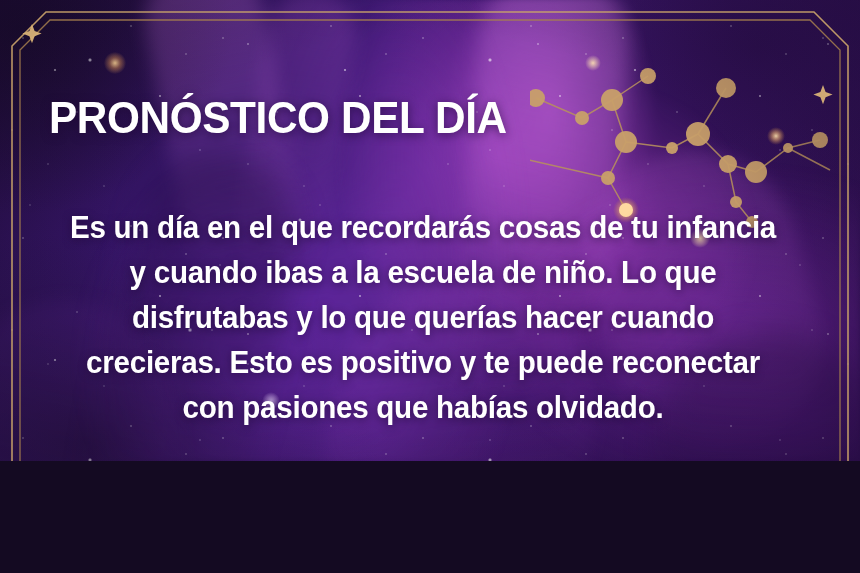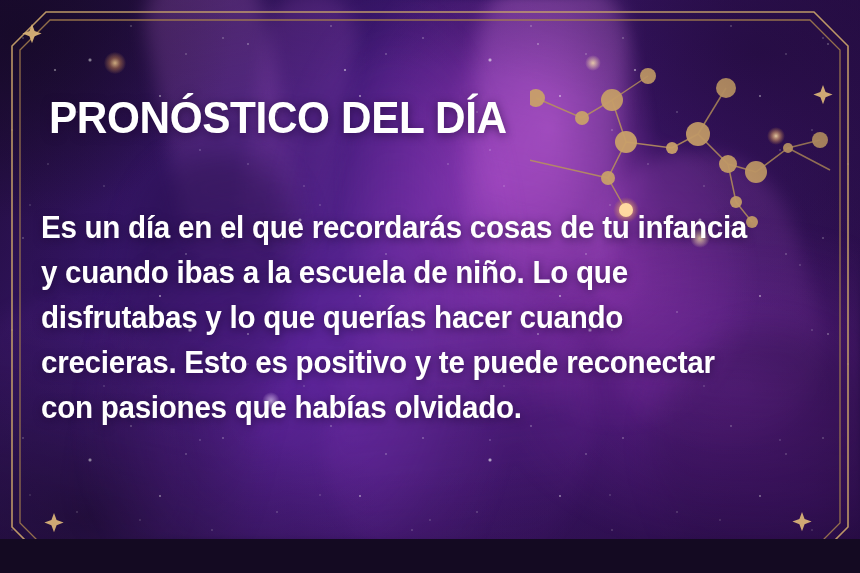--- a/index.html
+++ b/index.html
@@ -1,20 +1,20 @@
 <!DOCTYPE html>
 <html><head>
 <meta charset="utf-8">
 <style>
   html,body{margin:0;padding:0;background:#140a22;}
   *{box-sizing:border-box;}
 
   .card{
     position:relative;
-    width:860px;height:539px;
+    width:860px;height:461px;
     overflow:hidden;
     font-family:"Liberation Sans", sans-serif;
     background:#2a1147;
   }
 
   
   .bg-base{
     position:absolute;inset:0;
     background:
       radial-gradient(ellipse 300px 260px at 2% 6%,   #1a0c2e 0%, rgba(26,12,46,0) 72%),
@@ -99,21 +99,21 @@
     position:absolute;left:49px;top:92px;
     color:#ffffff;
     font-size:45px;font-weight:bold;
     letter-spacing:-0.4px;
     font-stretch:condensed;
     transform:scaleX(.94);transform-origin:left center;
     text-shadow:0 2px 10px rgba(30,8,52,.65);
     white-space:nowrap;
   }
   .body{
-    position:absolute;left:41px;top:205px;width:800px;
+    position:absolute;left:41px;top:205px;width:800px;text-align:center;
   }
   .body .line{
     color:#ffffff;
     font-size:31px;
     font-weight:bold;
     line-height:45px;
     letter-spacing:-0.3px;
     transform:scaleX(.955);transform-origin:left center;
     white-space:nowrap;
     text-shadow:0 2px 9px rgba(28,8,48,.6);

